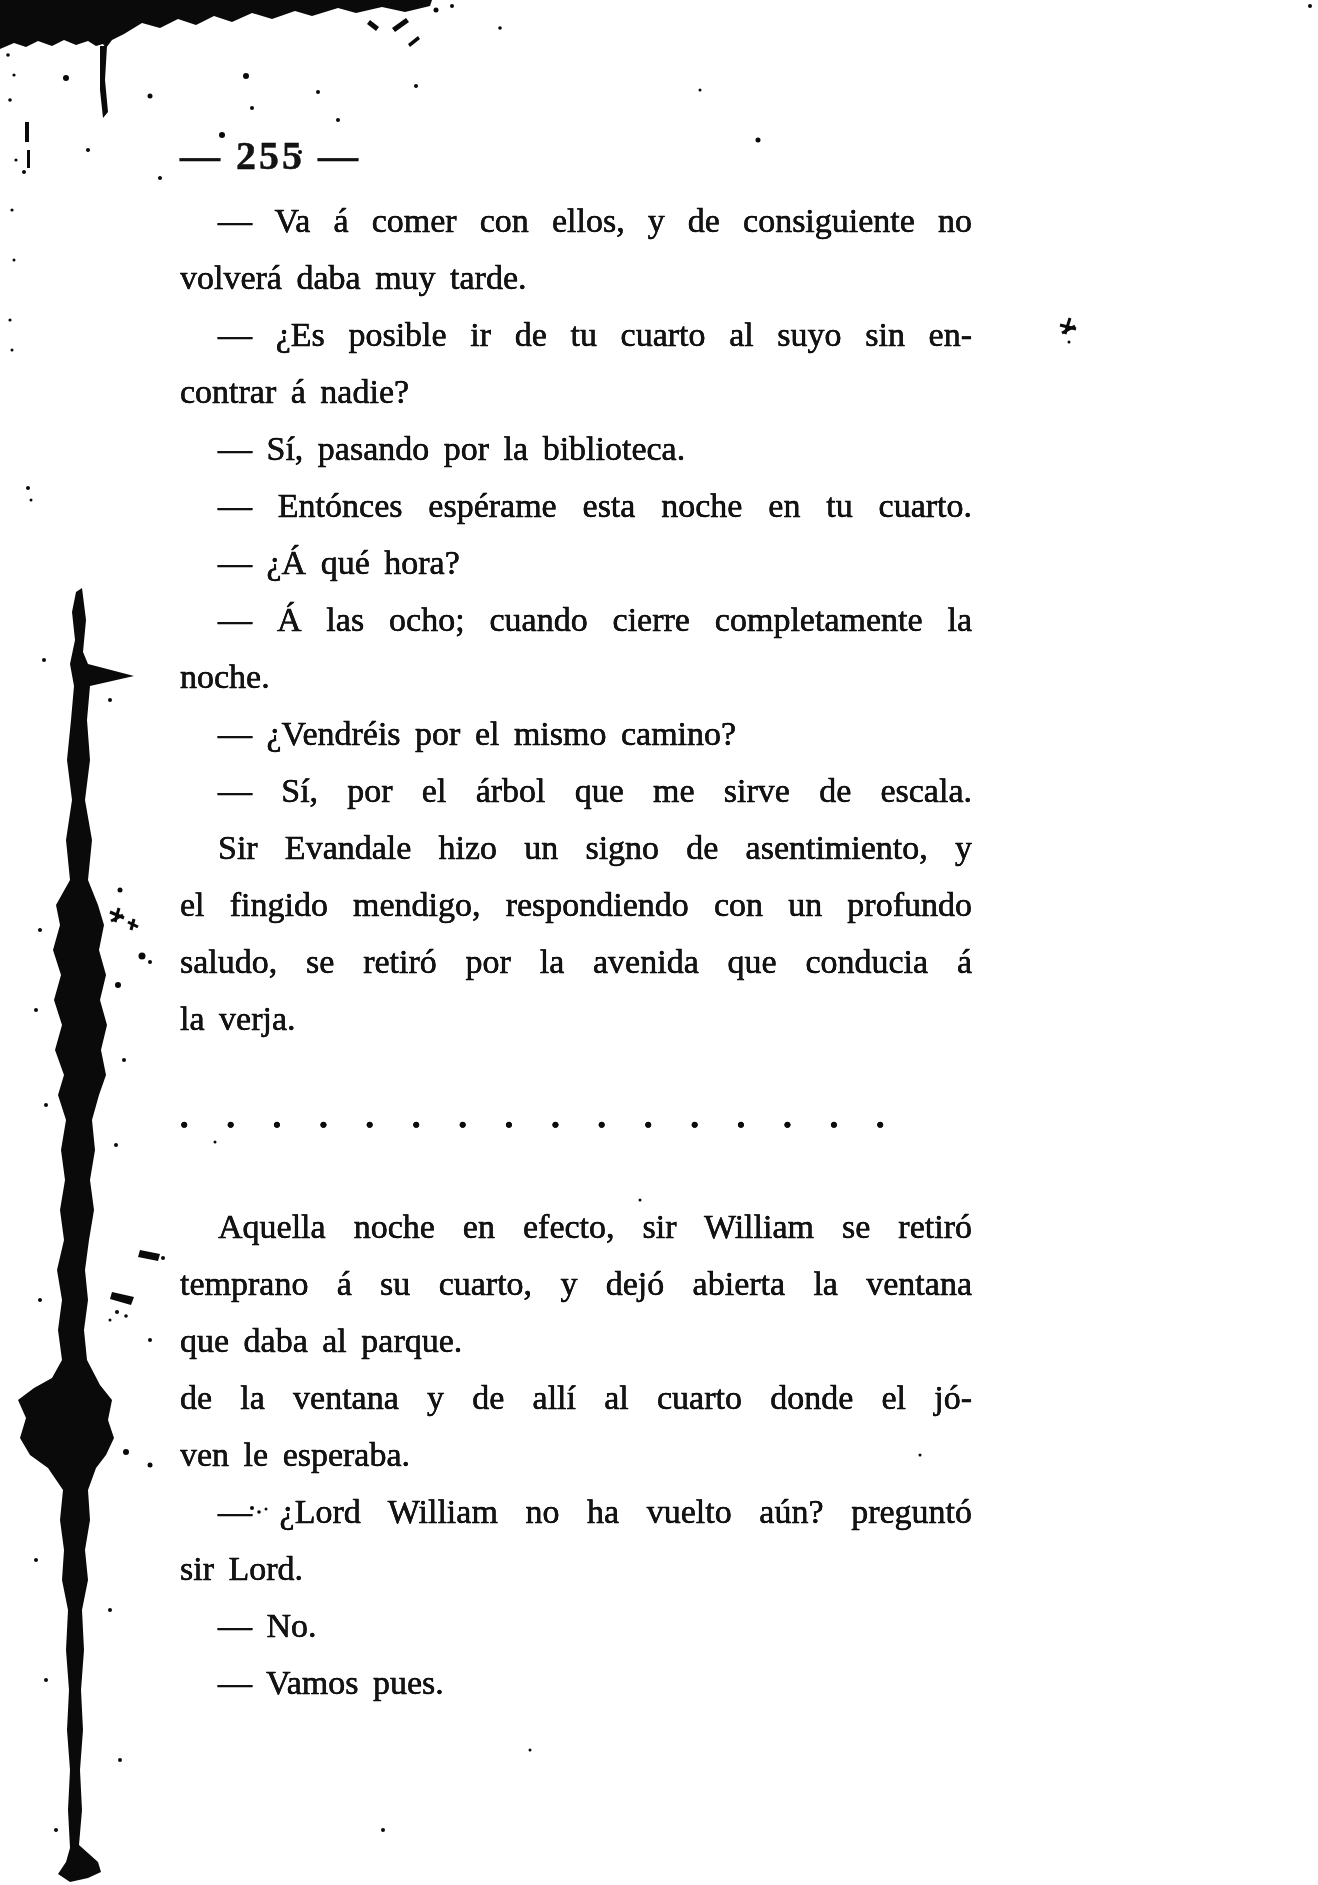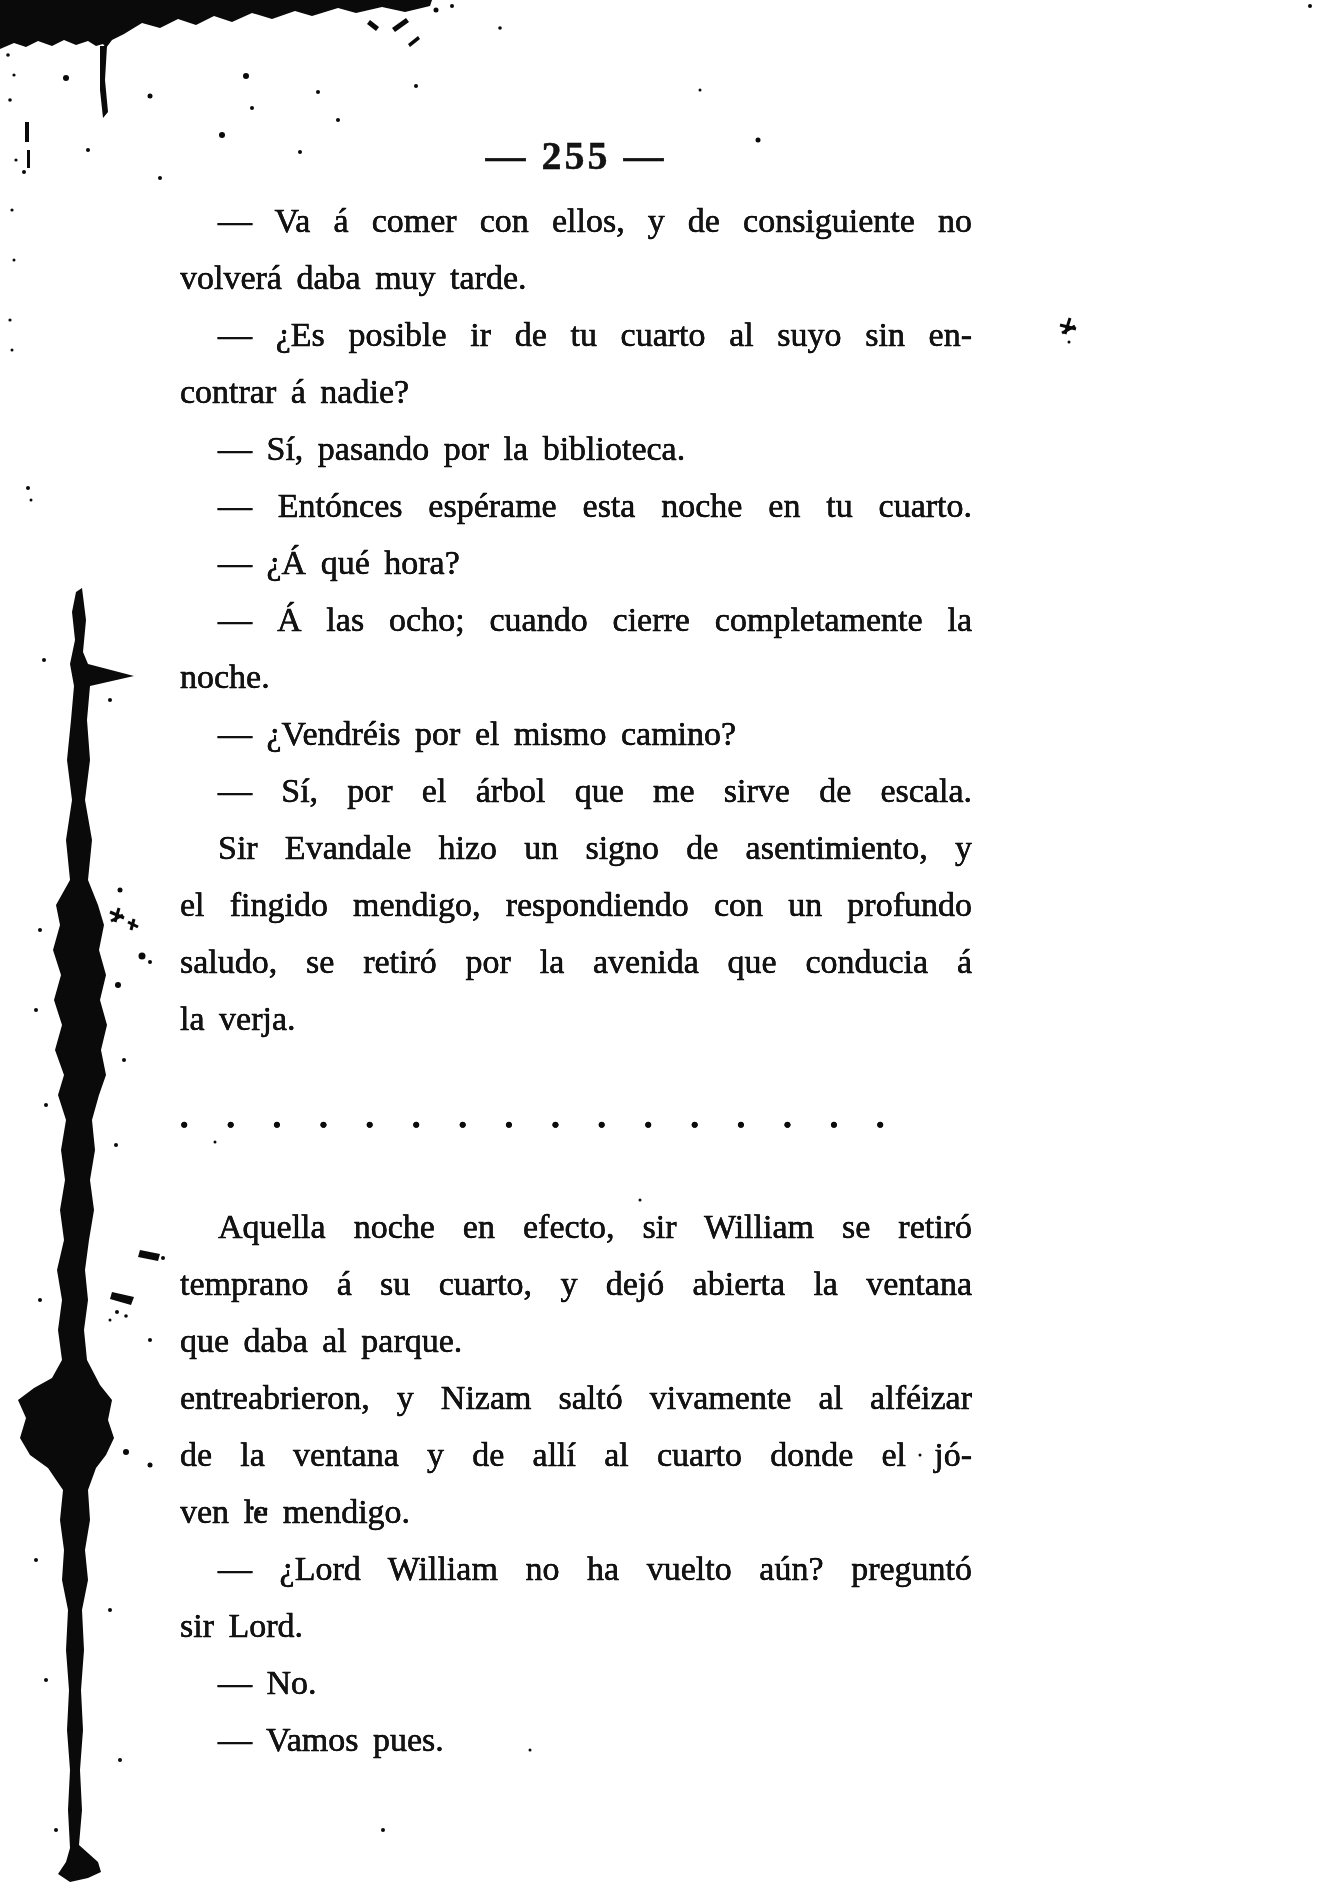--- a/index.html
+++ b/index.html
@@ -7,21 +7,21 @@
     position:relative;
     width:1318px;height:1885px;
     background:#ffffff;
     overflow:hidden;
     font-family:"Liberation Serif","DejaVu Serif",serif;
     color:#141414;
   }
   .artifacts{position:absolute;left:0;top:0;width:1318px;height:1885px;pointer-events:none;}
   .page-header{
     position:absolute;top:132px;left:180px;width:792px;
-    text-align:center;font-size:40px;font-weight:700;letter-spacing:3px;
+    text-align:left;font-size:40px;font-weight:700;letter-spacing:3px;
     -webkit-text-stroke:0.4px #000;
   }
   .text-block{
     position:absolute;left:180px;top:192px;width:792px;
     font-size:34px;line-height:57px;
     -webkit-text-stroke:0.45px #000;
     text-shadow:0 0 0.6px rgba(0,0,0,.85);
   }
   .ln{height:57px;overflow:hidden;word-spacing:6px;white-space:normal;}
   .ln.j{text-align:justify;}
@@ -150,22 +150,21 @@
     <div class="ln i j">Sir Evandale hizo un signo de asentimiento, y</div>
     <div class="ln j">el fingido mendigo, respondiendo con un profundo</div>
     <div class="ln j">saludo, se retiró por la avenida que conducia á</div>
     <div class="ln">la verja.</div>
 
     <div class="dots-row">••••••••••••••••</div>
 
     <div class="ln i j">Aquella noche en efecto, sir William se retiró</div>
     <div class="ln j">temprano á su cuarto, y dejó abierta la ventana</div>
     <div class="ln">que daba al parque.</div>
-    <div class="ln j">entreabrieron, y Nizam saltó vivamente al alféizar</div>
     <div class="ln j">de la ventana y de allí al cuarto donde el jó-</div>
-    <div class="ln">ven le mendigo.</div>
+    <div class="ln">ven le esperaba.</div>
     <div class="ln i j">— ¿Lord William no ha vuelto aún? preguntó</div>
     <div class="ln">sir Lord.</div>
     <div class="ln i">— No.</div>
     <div class="ln i">— Vamos pues.</div>
   </div>
 
 </div>
 
 </body></html>

